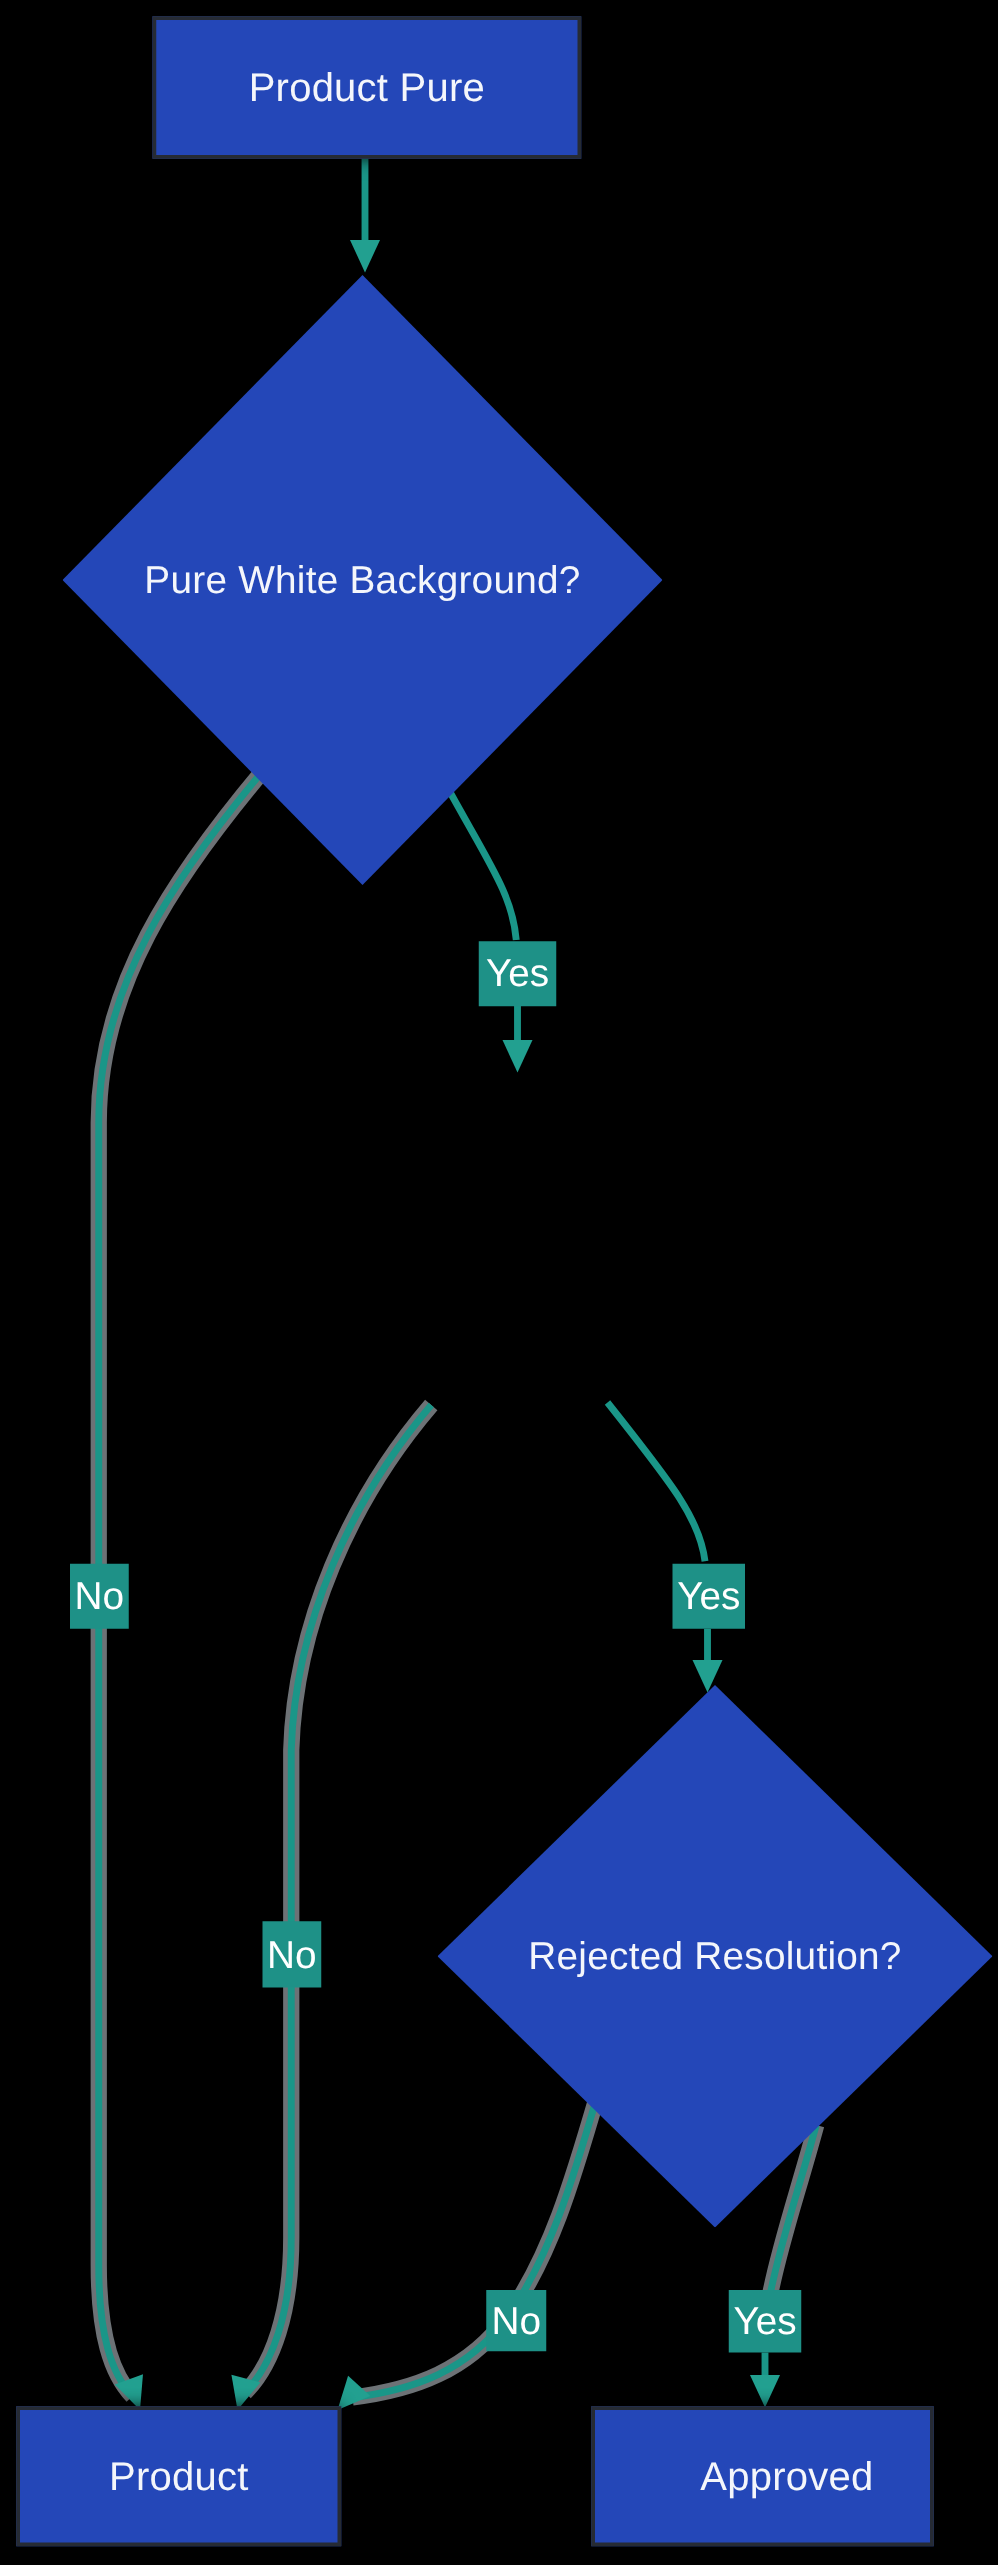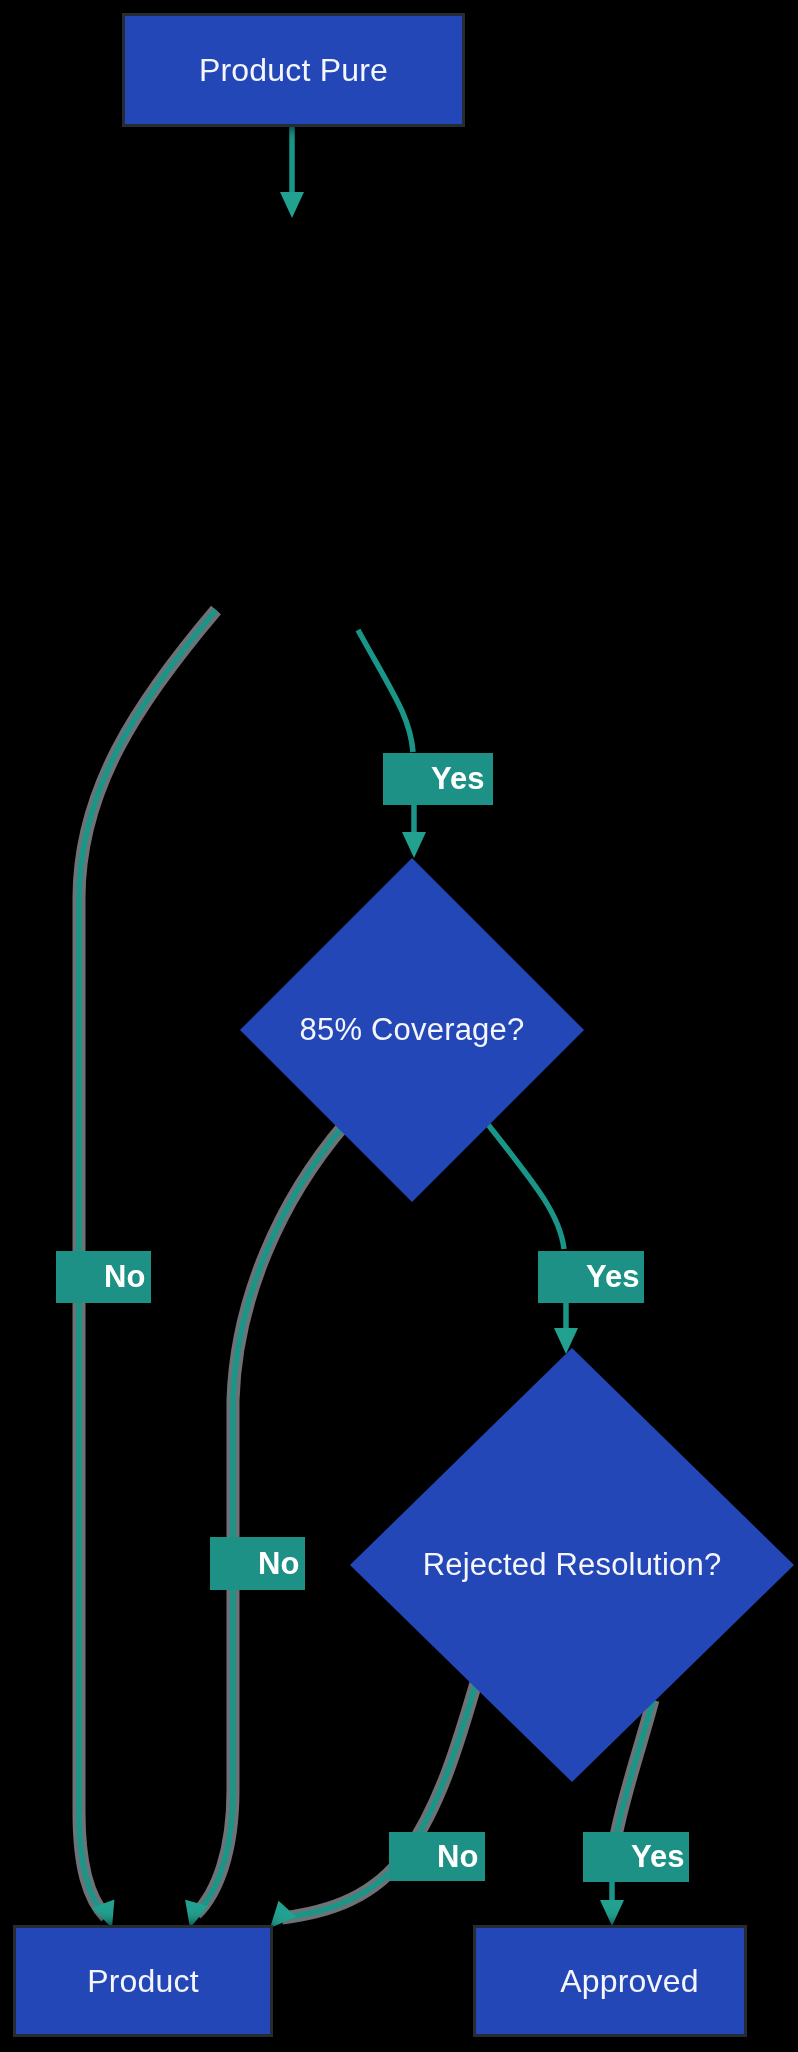--- a/index.html
+++ b/index.html
@@ -37,26 +37,25 @@
     background: var(--node-fill);
     clip-path: polygon(50% 0%, 100% 50%, 50% 100%, 0% 50%);
     font-size: 31px;
     font-weight: 500;
     letter-spacing: 0.2px;
   }
   .edge-label {
     position: absolute;
     display: flex;
     align-items: center;
-    justify-content: flex-start;
+    justify-content: center;
     background: var(--label-bg);
     color: var(--label-text);
     font-size: 31px;
-    font-weight: 700;
-    padding-left: 48px;
+    font-weight: 400;
   }
 </style>
 </head>
 <body>
 
 <div class="canvas">
 
   <svg class="edges" width="798" height="2052" viewBox="0 0 798 2052">
 
     <path class="edge-under" d="M 216 610 C 138 702 79 790 79 898 L 79 1812 C 79 1868 89 1899 106 1917"></path>
@@ -86,24 +85,24 @@
 
     <path class="edge" d="M 653 1700 C 638 1755 624 1795 616 1836"></path>
     <path class="edge" d="M 612 1882 L 612 1904"></path>
     <path class="arrow" d="M 0 0 L -12 -26 L 12 -26 Z" transform="translate(612,1926)"></path>
   </svg>
 
   <div class="node rect-node" style="left:122px; top:13px; width:343px; height:114px;">
     <span>Product Pure</span>
   </div>
 
+  <div class="node diamond-node" style="left:50px; top:220px; width:480px; height:488px;">
+    <span>Pure White Background?</span>
+  </div>
 
-  <div class="node diamond-node" style="left:240px; top:858px; width:344px; height:344px;">
-    <span>85% Coverage?</span>
-  </div>
 
   <div class="node diamond-node" style="left:350px; top:1348px; width:444px; height:434px;">
     <span>Rejected Resolution?</span>
   </div>
 
   <div class="node rect-node" style="left:13px; top:1925px; width:260px; height:112px;">
     <span>Product</span>
   </div>
 
   <div class="node rect-node" style="left:473px; top:1925px; width:274px; height:112px;padding-left:39px;">

